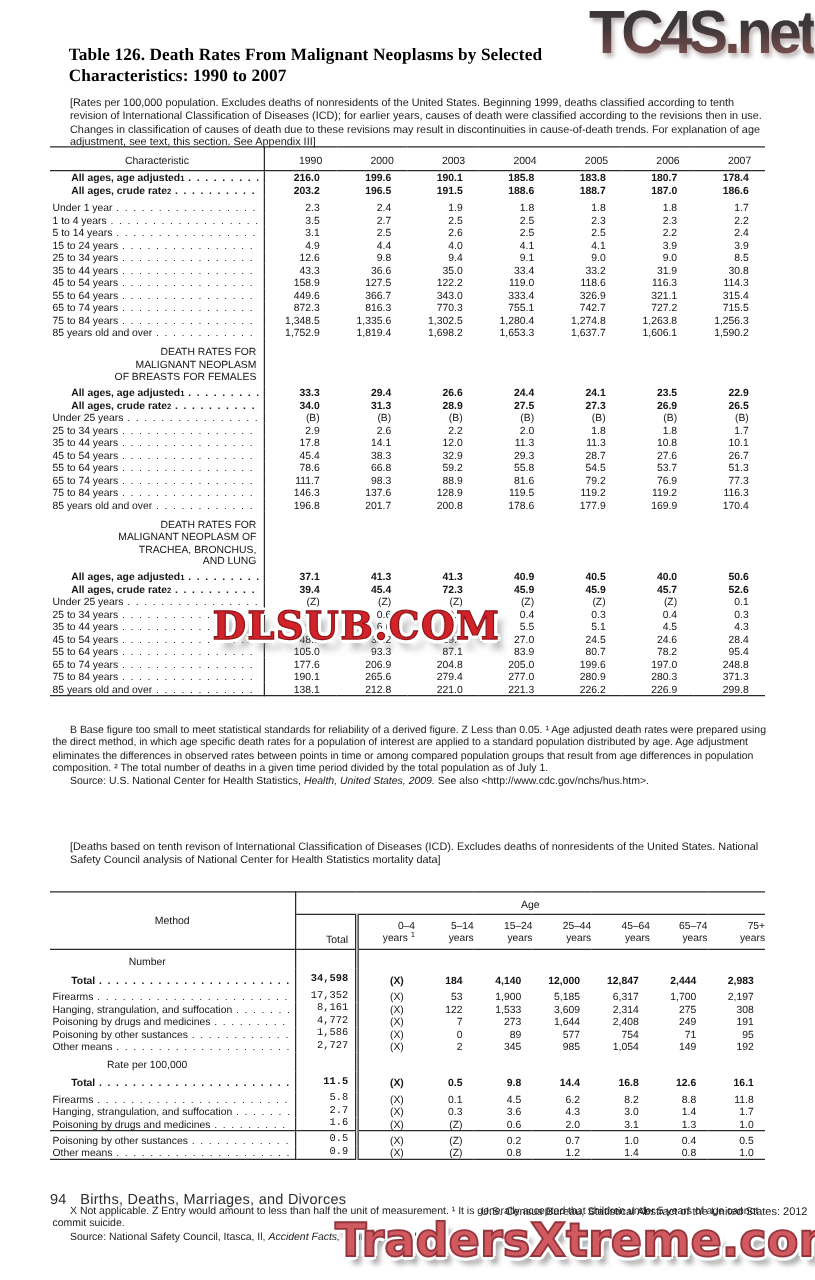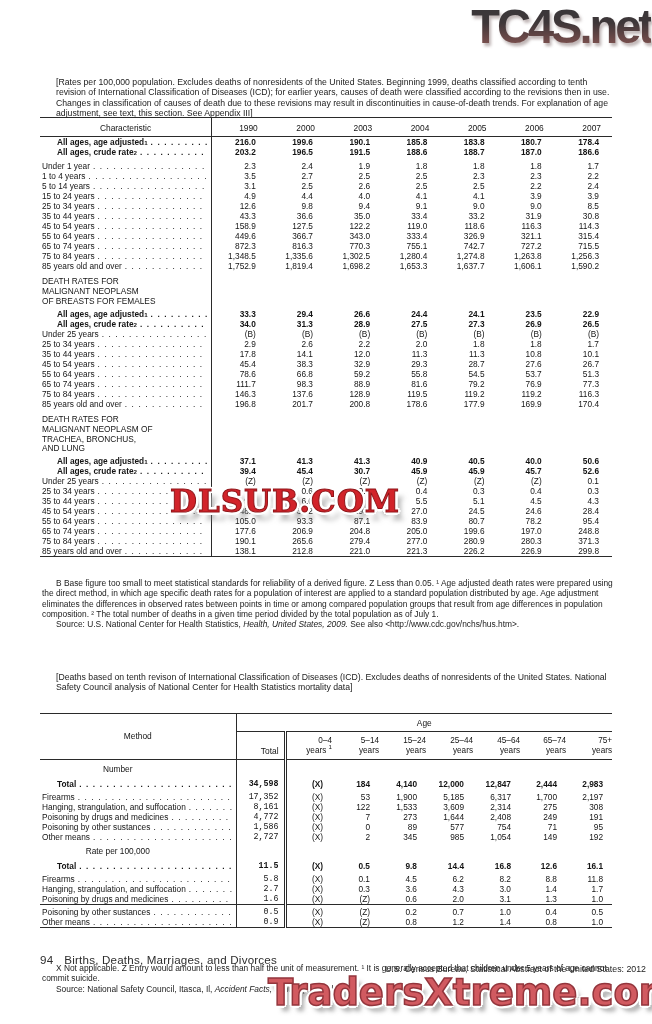--- a/index.html
+++ b/index.html
@@ -47,21 +47,21 @@
   .lblwrap{display:flex; align-items:baseline; overflow:hidden;}
   .lblwrap .txt{white-space:nowrap;}
   .lblwrap .dots{flex:1 1 auto; overflow:hidden; white-space:nowrap; margin:0 4px 0 3px;}
   .lblwrap .dots::after{
     content:". . . . . . . . . . . . . . . . . . . . . . . . . . . . . . . . . . . . . . . . . . . . .";
     letter-spacing:1.1px;
   }
   tr.b{font-weight:700;margin-top:32px;}
   tr.b td.lbl .lblwrap{padding-left:15px;}
   tr.gap td{padding-top:4px;}
-  tr.shead td.lbl{text-align:left; padding:6px 6px 2px 2px;}
+  tr.shead td.lbl{text-align:right; padding:6px 6px 2px 2px;}
   tr.shead .line{line-height:9.9px; font-size:8.3px;}
   
   .t127 thead th{padding:0;}
   .t127 th.method{border-right:1.1px solid #2a2a2a; border-top:1.3px solid #2a2a2a;
     border-bottom:1.6px solid #2a2a2a; text-align:center;}
   .t127 th.agespan{border-top:1.3px solid #2a2a2a; border-bottom:1px solid #2a2a2a;
     text-align:center; padding:3.5px 0;}
   .t127 tr.h2 th{border-bottom:1.6px solid #2a2a2a; vertical-align:bottom; padding-bottom:3px;}
   .t127 th.total{text-align:right; padding-right:5px; border-right:3px double #2a2a2a;}
   .t127 th.agecol{text-align:right; font-size:8.2px; line-height:9.8px; padding-top:4px;}
@@ -112,20 +112,21 @@
   }
   i{font-style:italic;}
 </style>
 </head>
 <body>
 
 <div class="page">
 
   <div class="wm wm-top">TC4S.net</div>
 
+  <h1 class="t-title t126-title"><span>Table 126. Death Rates From Malignant Neoplasms by Selected</span><br><span>Characteristics: 1990 to 2007</span></h1>
 
   <p class="note note126">[Rates per 100,000 population. Excludes deaths of nonresidents of the United States. Beginning 1999, deaths classified according to tenth revision of International Classification of Diseases (ICD); for earlier years, causes of death were classified according to the revisions then in use. Changes in classification of causes of death due to these revisions may result in discontinuities in cause-of-death trends. For explanation of age adjustment, see text, this section. See Appendix III]</p>
 
   <div class="tblwrap t126wrap">
       <table class="tbl t126">
         <colgroup>
           <col style="width: 171px;">
           <col style="width: 57px;">
           <col style="width: 57px;">
           <col style="width: 57px;">
@@ -544,21 +545,21 @@
           <tr class="b">
             <td class="lbl">
               <span class="lblwrap">
                 <span class="txt">All ages, crude rate</span>
                 <sup>2</sup>
                 <span class="dots"></span>
               </span>
             </td>
             <td class="num">39.4</td>
             <td class="num">45.4</td>
-            <td class="num">30.7</td>
+            <td class="num">72.3</td>
             <td class="num">45.9</td>
             <td class="num">45.9</td>
             <td class="num">45.7</td>
             <td class="num">52.6</td>
           </tr>
           <tr>
             <td class="lbl">
               <span class="lblwrap">
                 <span class="txt">Under 25 years</span>
                 <span class="dots"></span>

